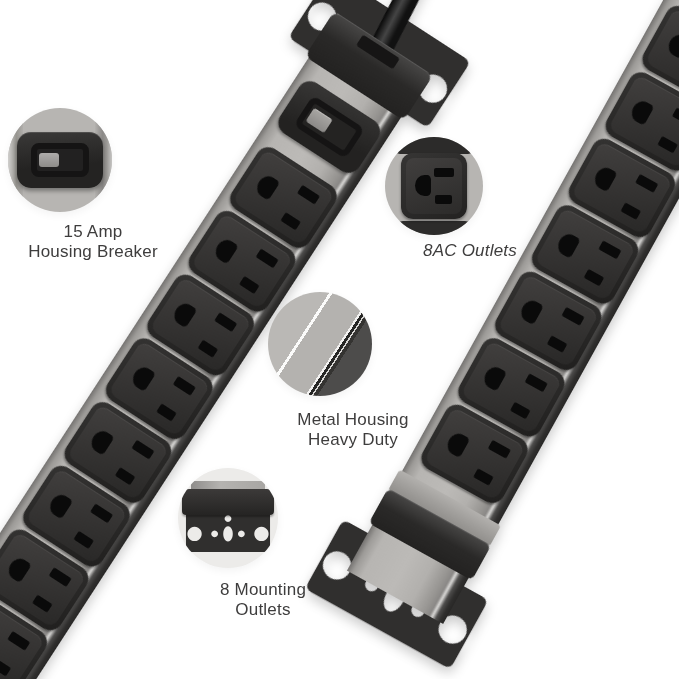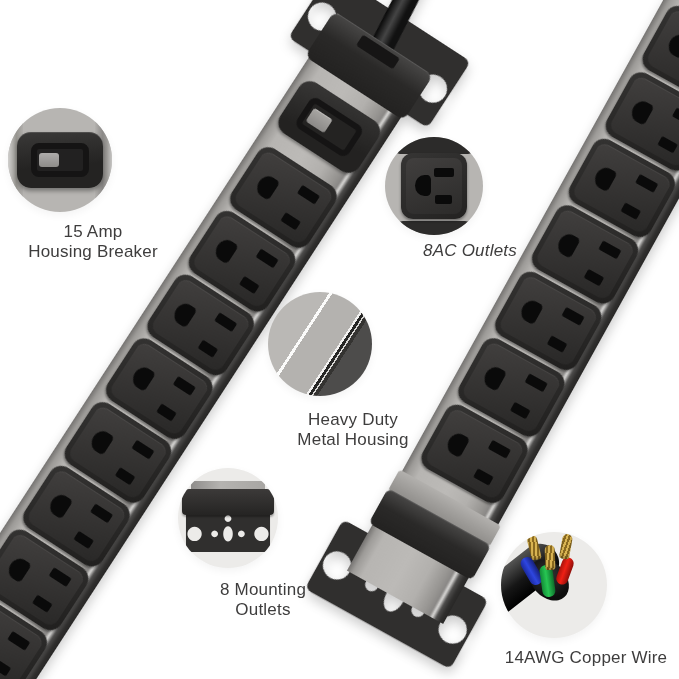--- a/index.html
+++ b/index.html
@@ -307,49 +307,33 @@
     </div>
     <figcaption class="caption">
       <span>8AC Outlets</span>
       <span></span>
     </figcaption>
   </figure>
 
   <figure class="callout callout-housing">
     <div class="bubble"></div>
     <figcaption class="caption">
+      <span>Metal Housing</span>
       <span>Heavy Duty</span>
-      <span>Metal Housing</span>
     </figcaption>
   </figure>
 
   <figure class="callout callout-keyholes">
     <div class="bubble">
       <div class="kh-sliver"></div>
       <div class="kh-cap"></div>
       <svg class="kh-bracket" viewBox="0 0 180 96">
           <use href="#bracket-shape"></use>
         </svg>
     </div>
     <figcaption class="caption">
       <span>8 Mounting</span>
       <span>Outlets</span>
     </figcaption>
   </figure>
 
-  <figure class="callout callout-wire">
-    <div class="bubble">
-      <div class="wr wr-jacket"></div>
-      <div class="wr wr-open"></div>
-      <div class="wr wr-wire wr-blue"></div>
-      <div class="wr wr-wire wr-green"></div>
-      <div class="wr wr-wire wr-red"></div>
-      <div class="wr wr-tip tip-blue"></div>
-      <div class="wr wr-tip tip-green"></div>
-      <div class="wr wr-tip tip-red"></div>
-    </div>
-    <figcaption class="caption">
-      <span>14AWG Copper Wire</span>
-      <span></span>
-    </figcaption>
-  </figure>
 
 </div>
 
 </body></html>

